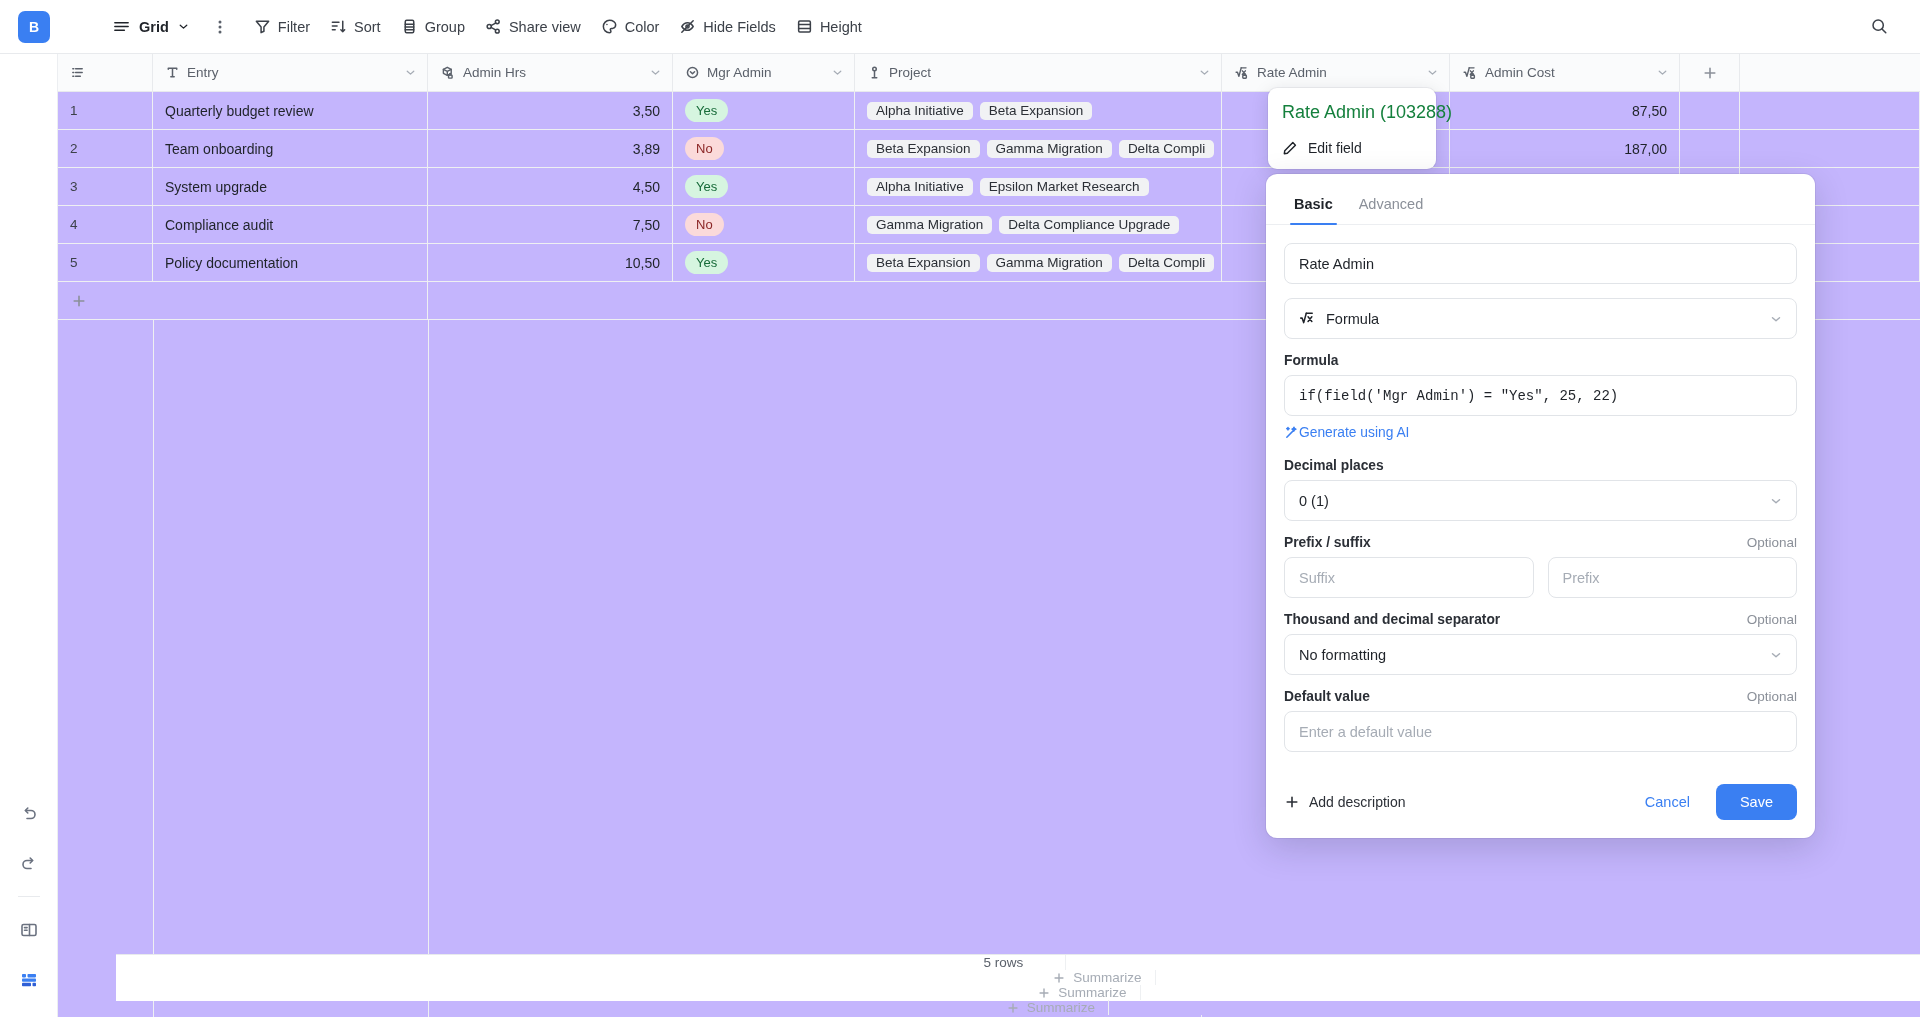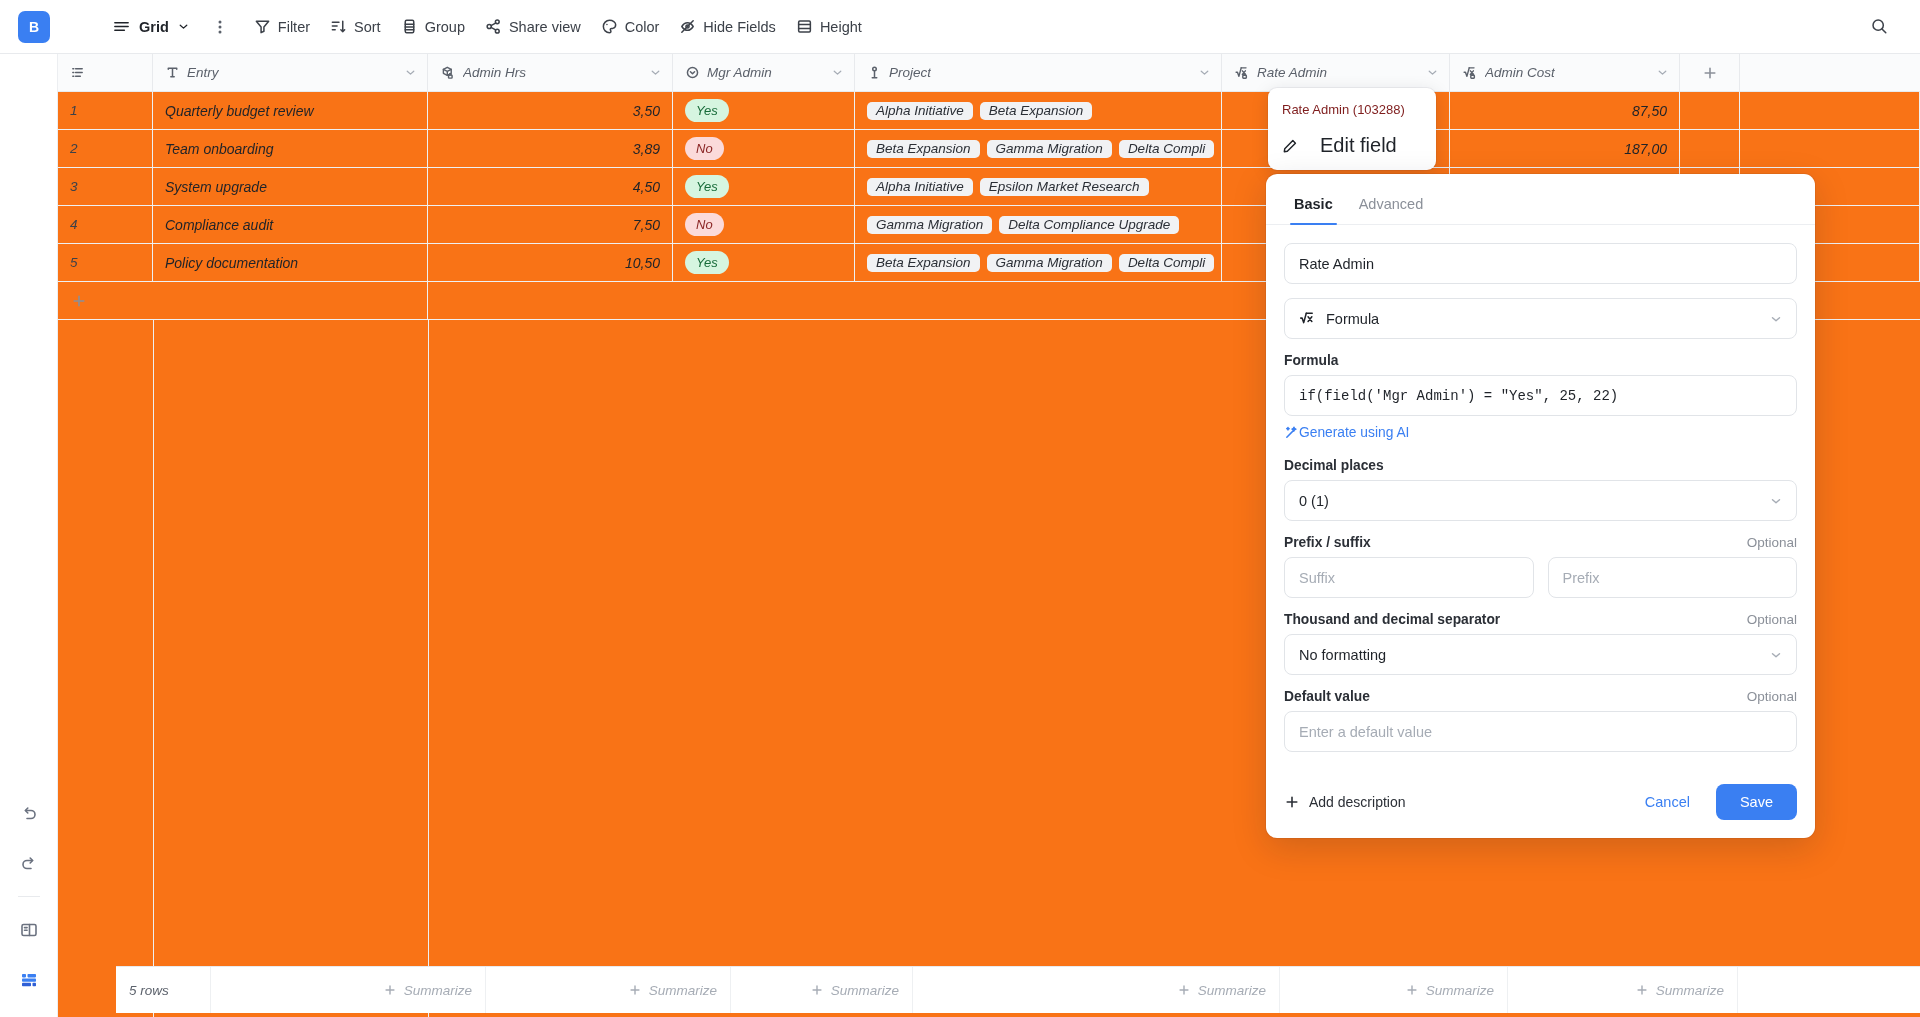--- a/index.html
+++ b/index.html
@@ -56,21 +56,21 @@
   }
   .rail-bottom { margin-top: auto; padding-bottom: 14px; display: flex; flex-direction: column; align-items: center; gap: 4px; }
   .rail-btn {
     width: 34px; height: 34px; border-radius: 7px; margin: 6px 0;
     display: flex; align-items: center; justify-content: center;
     color: #6b7280; cursor: pointer;
   }
   .rail-divider { width: 22px; height: 1px; background: #e8eaed; margin: 6px 0; }
 
   
-  .grid-wrap { position: absolute; left: 58px; top: 54px; right: 0; bottom: 0; background: #f97316; font-style: italic; }
+  .grid-wrap { position: absolute; left: 58px; top: 54px; right: 0; bottom: 0; background: #c4b5fd; }
   .grid-head {
     display: flex; height: 38px; border-bottom: 1px solid #e8eaed;
     background: #fafbfc; position: relative;
   }
   .hcell {
     display: flex; align-items: center; gap: 7px;
     padding: 0 12px; font-size: 13.5px; color: #5b616b;
     border-right: 1px solid #e8eaed; position: relative; cursor: pointer;
     background: #fafbfc;
   }
@@ -113,41 +113,41 @@
     padding: 0 11px; border-radius: 12px; font-size: 13px;
   }
   .pill.yes { background: #d6f5e0; color: #176b39; }
   .pill.no  { background: #fbdada; color: #8b2626; }
 
   .grid-empty { position: absolute; left: 0; right: 0; top: 0; bottom: 0; }
   .col-guide { position: absolute; top: 0; bottom: 0; width: 1px; background: #eef0f2; }
 
   
   .footer {
-    position: absolute; left: 58px; right: 0; bottom: 4px; height: 47px;
-    border-top: 1px solid #e8eaed; background: #fff; display: flex; align-items: center;
+    position: absolute; left: 58px; right: 0; bottom: 16px; height: 47px;
+    border-top: 1px solid #e8eaed; background: #fff; display: flex; align-items: center; flex-direction: column;
   }
   .f-cell {
     height: 100%; display: flex; align-items: center;
     border-right: 1px solid #eef0f2; padding: 0 13px; font-size: 13.5px; color: #5b616b;
   }
   .f-rows { width: 95px; }
   .f-summ { gap: 7px; color: #a6acb5; cursor: pointer; justify-content: flex-end; }
 
   
   .fieldmenu {
     position: absolute; left: 1268px; top: 88px; width: 168px;
     background: #fff; border-radius: 9px;
     box-shadow: 0 4px 18px rgba(16,24,40,.13), 0 0 0 1px rgba(16,24,40,.05);
     padding: 8px 0 6px; z-index: 40;
   }
-  .fm-title { padding: 6px 14px 10px; font-size: 13px; color: #7f1d1d; white-space: nowrap; }
+  .fm-title { padding: 6px 14px 10px; font-size: 18px; color: #15803d; white-space: nowrap; }
   .fm-item {
-    display: flex; align-items: center; gap: 22px;
-    padding: 7px 14px; font-size: 20px; color: #1f2329; cursor: pointer;
+    display: flex; align-items: center; gap: 10px;
+    padding: 7px 14px; font-size: 14px; color: #1f2329; cursor: pointer;
   }
 
   
   .panel {
     position: absolute; left: 1266px; top: 174px; width: 549px;
     background: #fff; border-radius: 11px;
     box-shadow: 0 10px 34px rgba(16,24,40,.17), 0 0 0 1px rgba(16,24,40,.06);
     z-index: 50; overflow: hidden;
   }
   .tabs { display: flex; gap: 6px; padding: 18px 18px 0; border-bottom: 1px solid #eceef1; }

